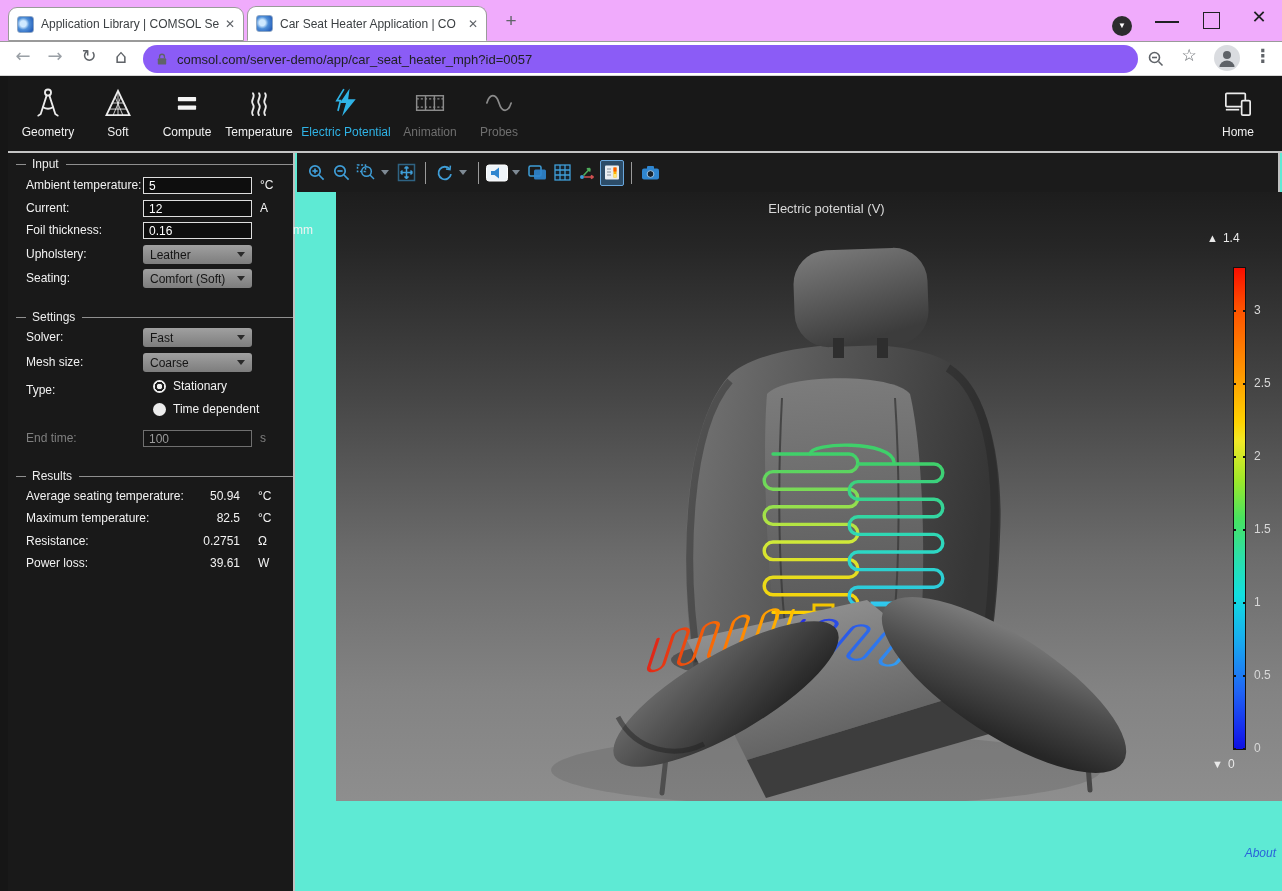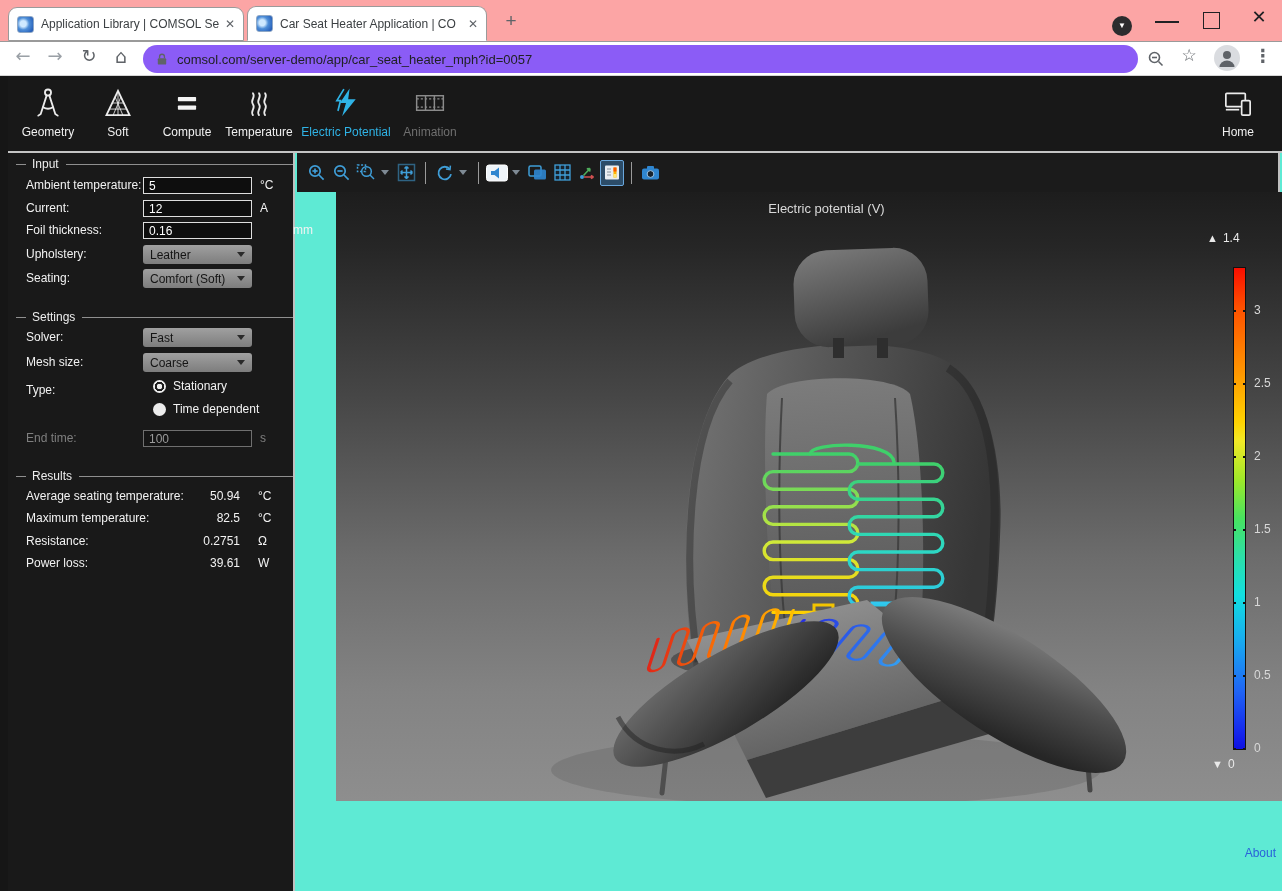--- a/index.html
+++ b/index.html
@@ -1,19 +1,19 @@
 <!DOCTYPE html>
 <html><head>
 <meta charset="utf-8">
 <style>
   html,body{margin:0;padding:0;background:#000;}
   .screen{position:relative;width:1282px;height:891px;overflow:hidden;background:#161616;
           font-family:"Liberation Sans",sans-serif;-webkit-font-smoothing:antialiased;}
   
-  .titlebar{position:absolute;left:0;top:0;width:100%;height:42px;background:#fca5a5;border-bottom:1px solid #9a9a9a;box-sizing:border-box;}
+  .titlebar{position:absolute;left:0;top:0;width:100%;height:42px;background:#f0abfc;border-bottom:1px solid #9a9a9a;box-sizing:border-box;}
   .tab{position:absolute;bottom:0;height:34px;background:#fff;border:1px solid #9a9a9a;border-radius:9px 9px 0 0;display:flex;align-items:center;padding:0 8px;box-sizing:border-box;}
   .tab.t1{left:8px;width:236px;}
   .tab.t2{left:247px;width:240px;border-bottom-color:#fff;height:35px;z-index:2;}
   .favicon{width:15px;height:15px;border-radius:3px;background:radial-gradient(circle at 35% 45%,#cfe9ff 0 3px,#4f8fd8 6px,#1a4fae 100%);border:1px solid #8fa8c6;flex:none;margin-right:7px;}
   .tab-title{font-size:12px;color:#3c4043;white-space:nowrap;overflow:hidden;flex:1;}
   .tab-close{font-size:12px;color:#5f6368;margin-left:6px;flex:none;cursor:default;}
   .newtab{position:absolute;left:499px;top:9px;width:24px;height:24px;font-size:19px;color:#5f6368;text-align:center;line-height:23px;}
   .tabsearch{position:absolute;left:1112px;top:16px;width:20px;height:20px;border-radius:50%;background:#2c2c2e;color:#fff;font-size:8px;text-align:center;line-height:20px;}
   .winbtn{position:absolute;top:10px;color:#202124;text-align:center;}
   .win-min{left:1155px;width:24px;border-bottom:2px solid #202124;height:11px;}
@@ -66,21 +66,21 @@
   .colorbar{position:absolute;left:897px;top:75px;width:13px;height:483px;border:1px solid #101010;box-sizing:border-box;
     background:linear-gradient(180deg,#fa0e00 0%,#ff4f00 8%,#ff9800 22%,#ffd300 32%,#f2ea26 36%,#9fe829 44%,#48e35f 52%,#2ce0a8 60%,#12dfe0 68%,#18a8f0 78%,#1f64f5 88%,#1423ec 97%,#0d10e0 100%);}
   .cb-tick{position:absolute;left:897px;width:13px;height:0;}
   .notch{position:absolute;width:3px;height:2px;background:#141414;top:-1px;}
   .nl{left:0;}.nr{right:0;}
   .cb-lbl{position:absolute;left:21px;top:-8px;font-size:12px;color:#d8d8d8;}
   .cb-max,.cb-min{position:absolute;font-size:12px;color:#eaeaea;}
   .cb-max{left:871px;top:39px;}
   .cb-min{left:876px;top:565px;}
   .tri{font-size:11px;margin-right:5px;}
-  .about{position:absolute;right:14px;top:770px;font-size:12px;color:var(--link,#2a62d9);text-decoration:none;}
+  .about{position:absolute;right:14px;top:770px;font-size:12px;color:var(--link,#2a62d9);text-decoration:none;font-style:italic;}
 </style>
 </head>
 <body>
 
 <div class="screen" style="--accent: #2fb3e6; --link: #2a62d9;">
 
   <div class="titlebar">
     <div class="tab t1">
       <span class="favicon"></span>
       <span class="tab-title">Application Library | COMSOL Se</span>
@@ -184,20 +184,27 @@
               <g fill="none" stroke="#8b8b8b" stroke-width="1.2">
             <rect x="3" y="8" width="22" height="12"></rect>
                 <line x1="10.3" y1="8" x2="10.3" y2="20"></line>
                 <line x1="17.6" y1="8" x2="17.6" y2="20"></line>
             <line x1="3" y1="10.6" x2="25" y2="10.6" stroke-dasharray="1.8 1.6"></line>
                 <line x1="3" y1="17.4" x2="25" y2="17.4" stroke-dasharray="1.8 1.6"></line>
           </g>
             </svg></span>
         <span class="rlabel">Animation</span>
       </div>
+      <div class="ritem disabled" style="left:491px;">
+        <span class="ricon">
+          <svg width="34" height="34" viewBox="0 0 28 28">
+            <path d="M4 14 c2.4-8 7.6-8 10 0 c2.4 8 7.6 8 10 0" fill="none" stroke="#8b8b8b" stroke-width="1.4" stroke-linecap="round"></path>
+          </svg></span>
+        <span class="rlabel">Probes</span>
+      </div>
       <div class="ritem" style="left:1230px;">
         <span class="ricon">
           <svg width="34" height="34" viewBox="0 0 28 28">
               <g fill="none" stroke="#ececec" stroke-width="1.4">
             <rect x="4" y="6" width="16" height="11" rx="0.8"></rect>
                 <line x1="4" y1="19.5" x2="15" y2="19.5"></line>
             <rect x="17" y="12" width="7" height="12" rx="1" fill="#181818"></rect>
           </g>
             </svg></span>
         <span class="rlabel">Home</span>

